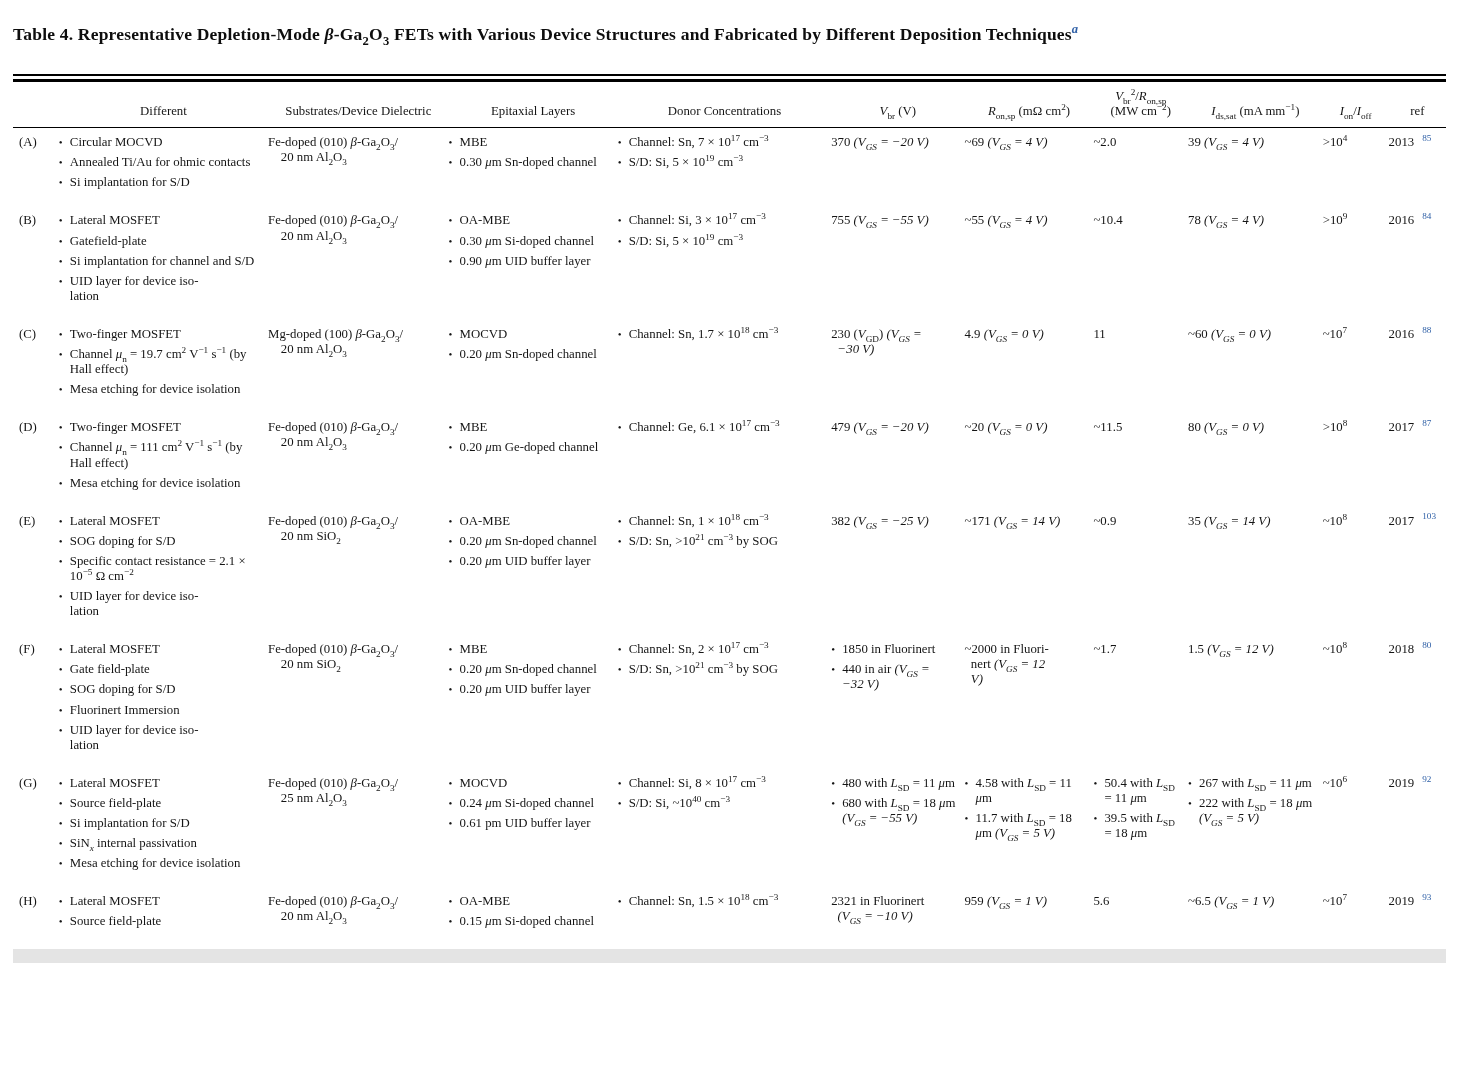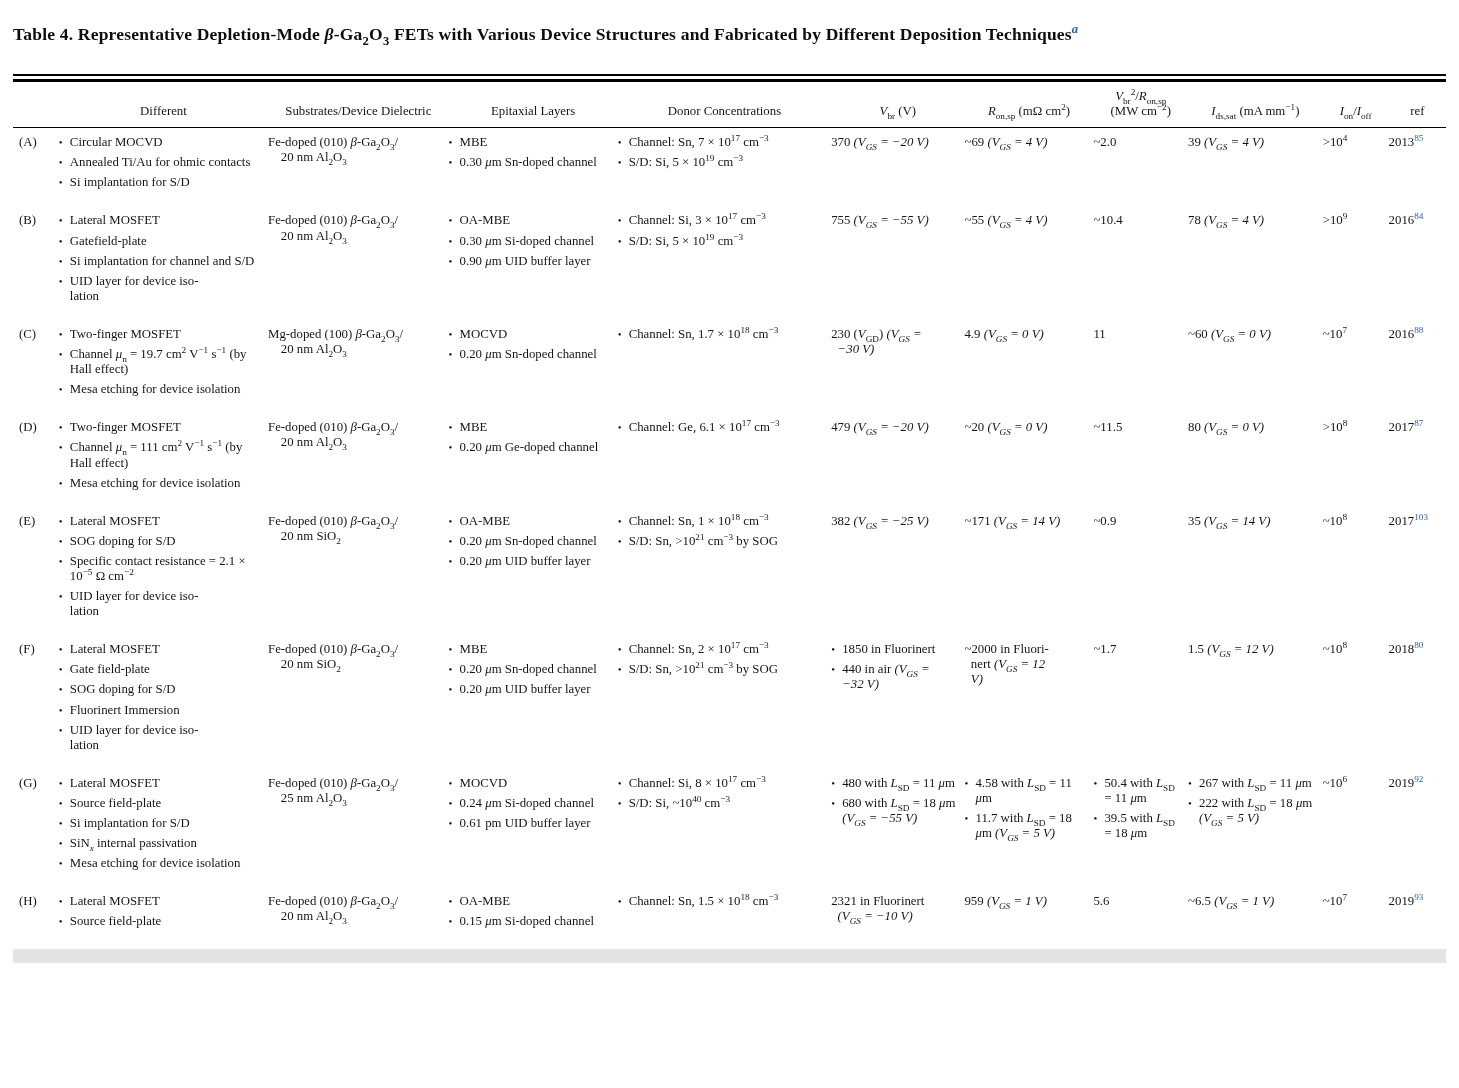--- a/index.html
+++ b/index.html
@@ -26,21 +26,21 @@
     font-weight:normal;text-align:center;vertical-align:bottom;
     padding:7px 2px 8px 2px;border-bottom:1.5px solid #000;
     font-size:12.8px;
   }
   tbody td{vertical-align:top;padding:7px 8px 11px 0;}
   tbody td.col-label{padding-left:6px;}
   .bullet{display:flex;margin:0 0 5px 0;}
   .bullet .dot{flex:0 0 auto;width:11px;font-size:11px;line-height:15px;}
   .bullet .bt{flex:1 1 auto;}
   .cellval{}
-  .cite{color:#2e5fa6;}
+  .cite{color:#2e5fa6;margin-left:8px;}
   sup.cite{font-size:.72em;}
   .footnote-band{height:14px;background:#e4e4e4;margin-top:4px;}
   .col-label{width:3.2%;}
 </style>
 </head>
 <body>
 
 <div class="page">
 
   <div class="title"><span>Table 4. Representative Depletion-Mode <i>β</i>-Ga<sub>2</sub>O<sub>3</sub> FETs with Various Device Structures and Fabricated by Different Deposition Techniques</span><sup class="fn-marker">a</sup></div>

